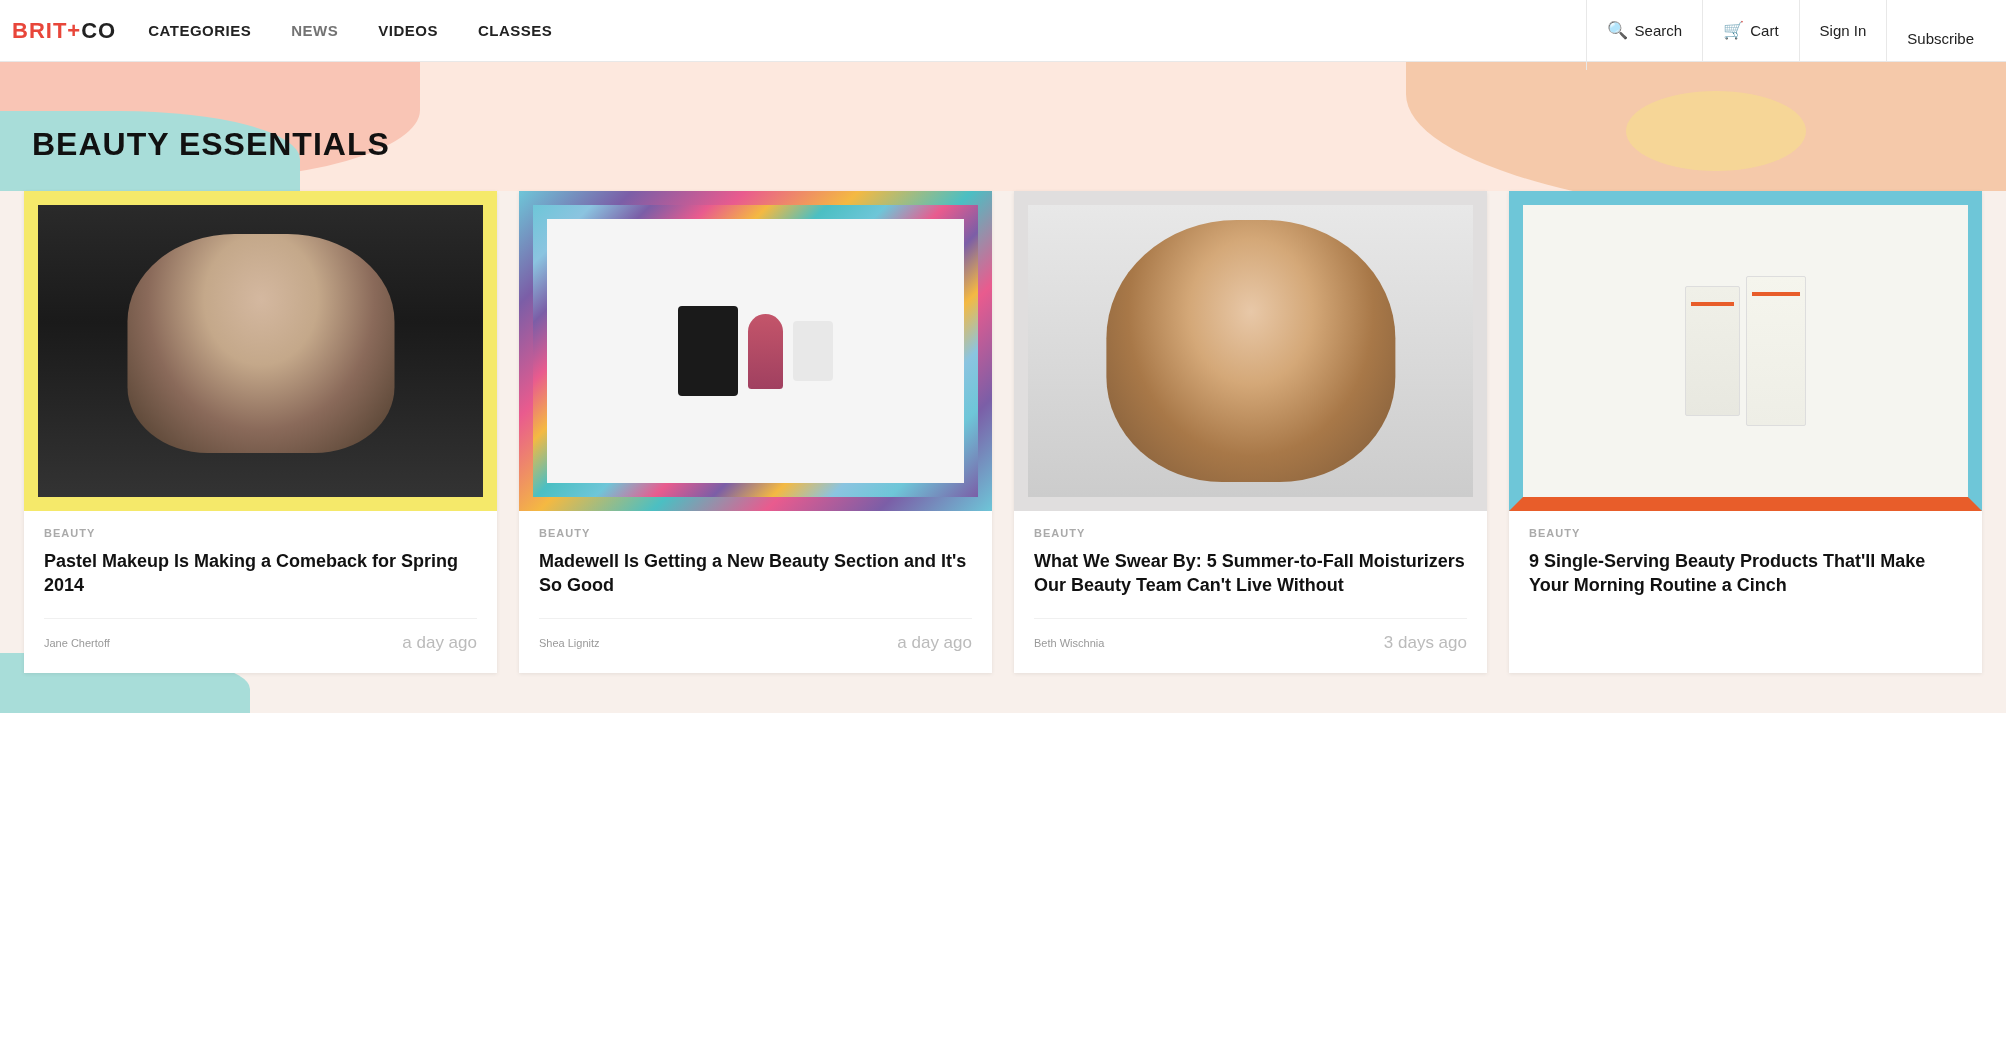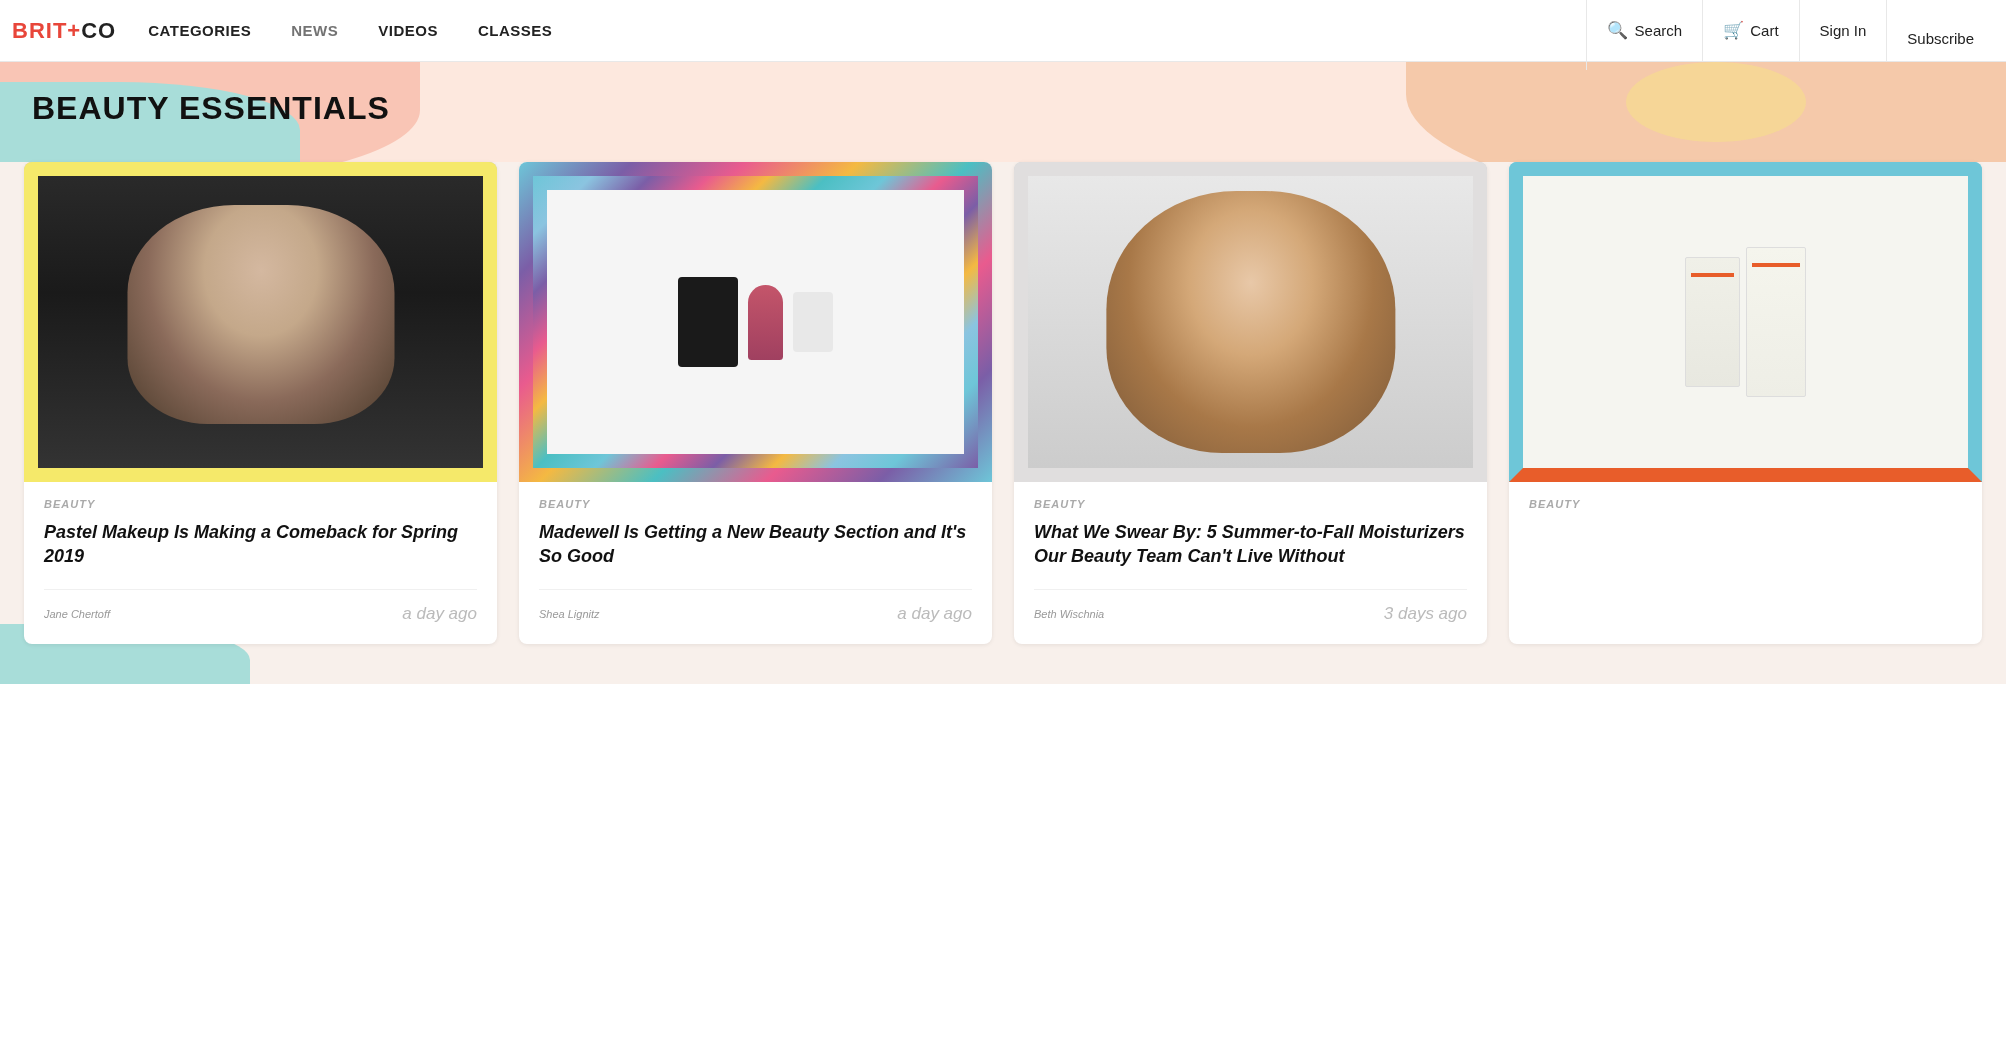--- a/index.html
+++ b/index.html
@@ -109,20 +109,21 @@
       opacity: 0.6;
     }
     .hero-title {
       position: relative;
       z-index: 2;
       font-size: 32px;
       font-weight: 900;
       color: #111;
       padding: 28px 32px 28px;
       letter-spacing: 1px;
+      margin-top: 36px;
     }
 
     
     .cards-section {
       background: #f8f0eb;
       padding: 0 24px 40px;
       position: relative;
     }
     
     .cards-section::after {
@@ -137,24 +138,23 @@
     .cards-grid {
       display: grid;
       grid-template-columns: repeat(4, 1fr);
       gap: 22px;
       position: relative;
       z-index: 2;
     }
 
     .card {
       background: #fff;
-      border-radius: 8px;
+      border-radius: 0;
       overflow: hidden;
       box-shadow: 0 1px 4px rgba(0,0,0,0.08);
-      font-style: italic;
     }
     .card-image-wrapper {
       width: 100%;
       height: 320px;
       overflow: hidden;
       position: relative;
     }
     
     .card-1 .card-image-wrapper {
       border: 14px solid #f5e96a;
@@ -372,21 +372,21 @@
 
 <div class="cards-section">
   <div class="cards-grid">
 
     <div class="card card-1">
       <div class="card-image-wrapper">
         <div class="fake-portrait"></div>
       </div>
       <div class="card-body">
         <div class="card-category">BEAUTY</div>
-        <div class="card-title">Pastel Makeup Is Making a Comeback for Spring 2019</div>
+        <div class="card-title">Pastel Makeup Is Making a Comeback for Spring 2014</div>
         <div class="card-footer">
           <span class="card-author">Jane Chertoff</span>
           <span class="card-time">a day ago</span>
         </div>
       </div>
     </div>
 
     <div class="card card-2">
       <div class="card-image-wrapper" style="position:relative;">
         <div class="card-2-border"></div>
@@ -422,17 +422,18 @@
 
     <div class="card card-4">
       <div class="card-image-wrapper">
         <div class="fake-package">
           <div class="fake-box-tall"></div>
           <div class="fake-box-tall2"></div>
         </div>
       </div>
       <div class="card-body">
         <div class="card-category">BEAUTY</div>
+        <div class="card-title">9 Single-Serving Beauty Products That'll Make Your Morning Routine a Cinch</div>
       </div>
     </div>
 
   </div>
 </div>
 
 </body></html>

